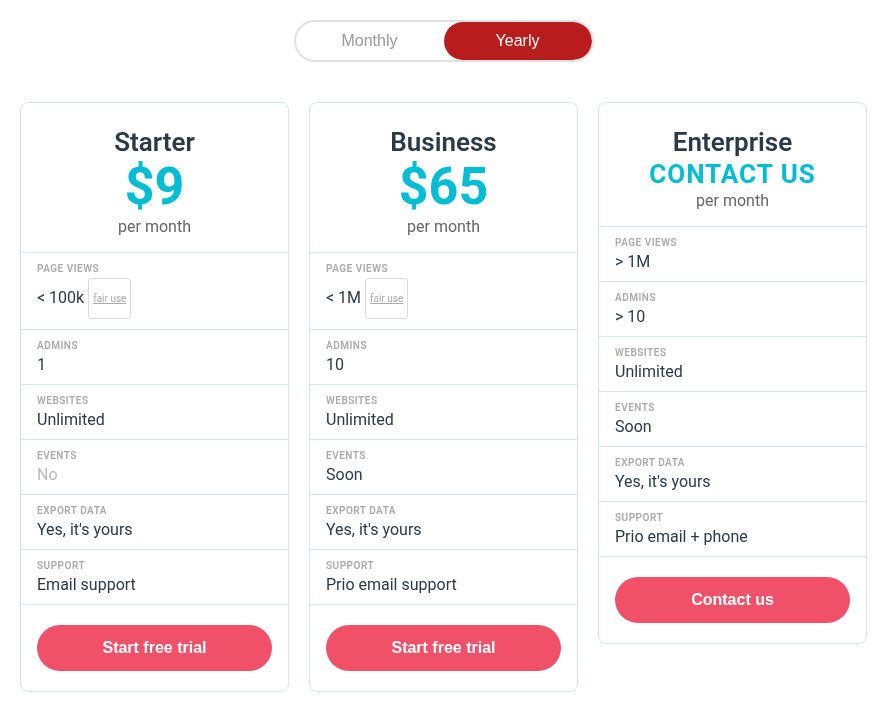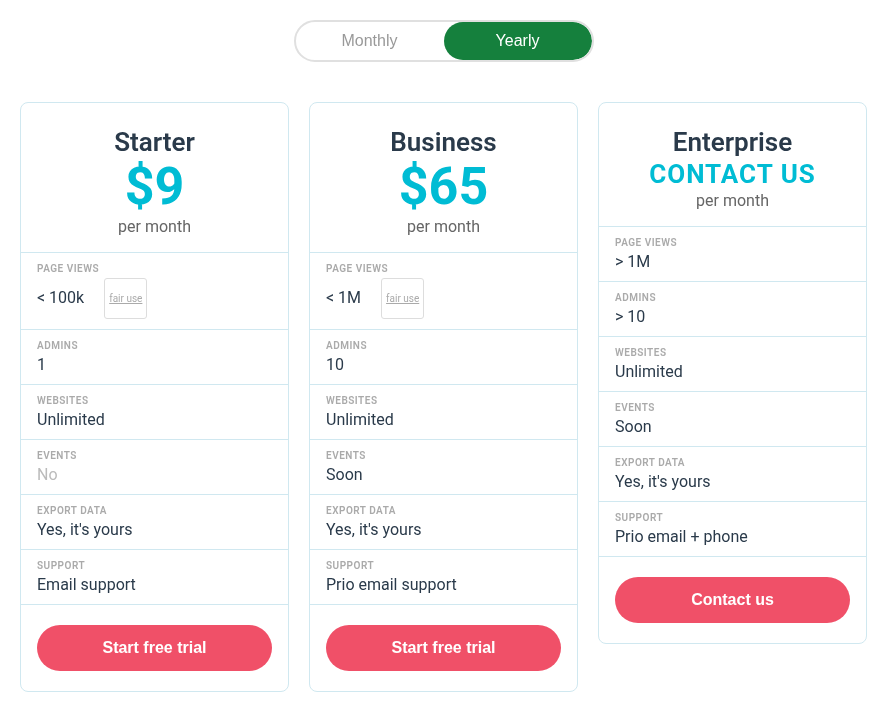--- a/index.html
+++ b/index.html
@@ -31,21 +31,21 @@
       border: none;
       background: transparent;
       font-size: 16px;
       font-weight: 500;
       cursor: pointer;
       color: #999;
       transition: all 0.2s;
     }
 
     .toggle-btn.active {
-      background: #15803d;
+      background: #b91c1c;
       color: #fff;
       border-radius: 50px;
     }
 
     
     .plans-container {
       display: flex;
       gap: 20px;
       align-items: flex-start;
       justify-content: center;
@@ -124,21 +124,21 @@
       color: #bbb;
     }
 
     .fair-use-tag {
       display: inline-block;
       font-size: 10px;
       color: #aaa;
       border: 1px solid #ddd;
       border-radius: 3px;
       padding: 14px 4px;
-      margin-left: 20px;
+      margin-left: 4px;
       vertical-align: middle;
       text-decoration: underline;
       cursor: pointer;
     }
 
     
     .cta-btn {
       display: block;
       width: calc(100% - 32px);
       margin: 20px 16px;

